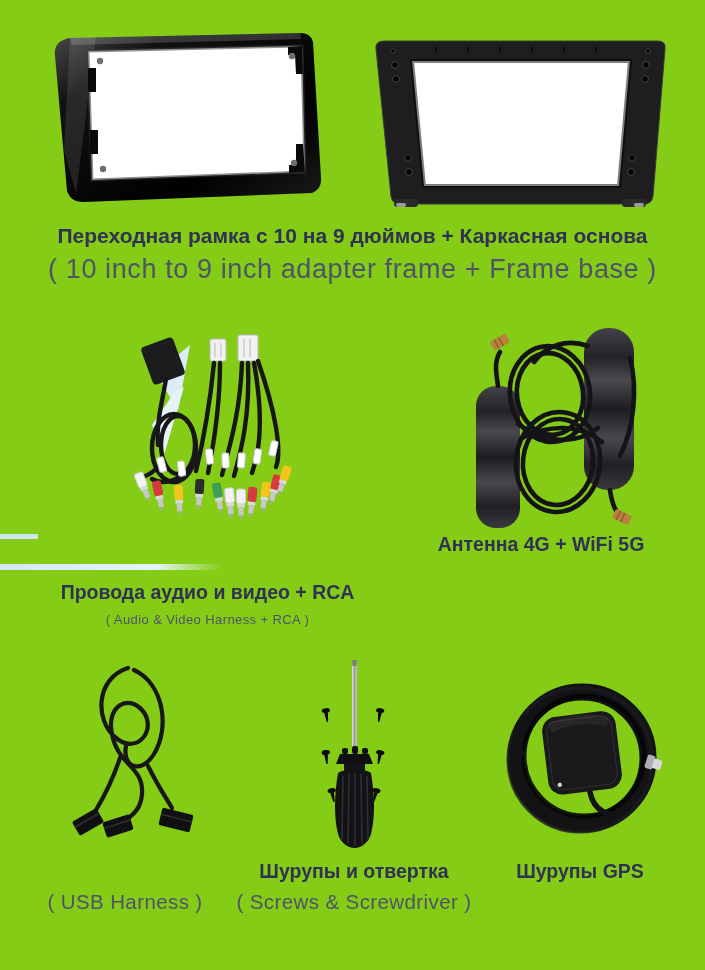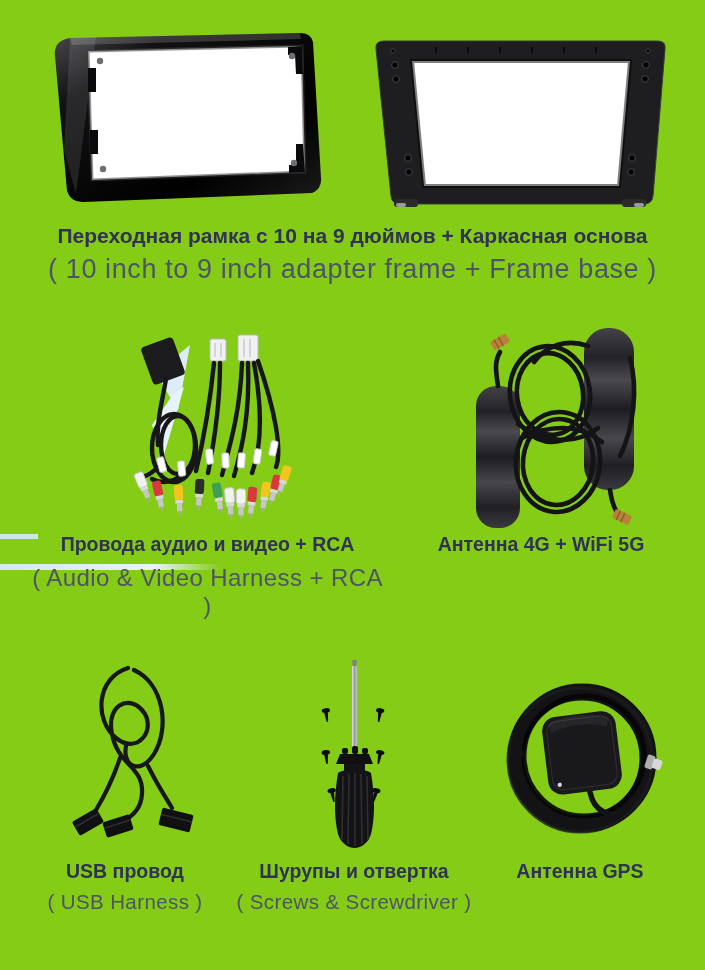--- a/index.html
+++ b/index.html
@@ -7,24 +7,24 @@
     position:relative;width:705px;height:970px;background:#84cc16;
     overflow:hidden;font-family:"Liberation Sans",sans-serif;
   }
   .abs{position:absolute;}
   .cap{position:absolute;text-align:center;line-height:1.18;}
   .ru{font-weight:700;color:#2f3252;}
   .en{font-weight:400;color:#4e5468;letter-spacing:0.4px;}
   .top-ru{top:224px;left:0;width:705px;font-size:21px;}
   .top-en{top:254px;left:0;width:705px;font-size:27px;letter-spacing:0.6px;}
   .mid-ru{top:533px;font-size:19.5px;}
-  .mid-en{top:564px;font-size:24px;}
+  .mid-en{top:564px;font-size:13px;}
   .bot-ru{top:860px;font-size:19.5px;}
   .bot-en{top:890px;font-size:20.5px;}
-  .col-mid-left{left:30px;width:355px;}
+  .col-mid-left{left:30px;width:355px;margin-top:48px;}
   .col-mid-right{left:405px;width:272px;}
   .col-bot-1{left:25px;width:200px;}
   .col-bot-2{left:234px;width:240px;}
   .col-bot-3{left:480px;width:200px;}
   .deco-a{left:0;top:534px;width:38px;height:5px;background:#cfe4f2;}
   .deco-b{left:0;top:564px;width:222px;height:6px;
           background:linear-gradient(to right,#d3e8f5 0%,#e7f3fa 70%,rgba(231,243,250,0) 100%);}
   svg{display:block;}
 </style>
 </head>
@@ -339,19 +339,18 @@
       <rect x="47.5" y="52.5" width="65" height="69" rx="11" fill="none" stroke="#303034"></rect>
       <path d="M50,54 C70,46 100,48 110,56 L108,64 C88,56 64,58 52,64 Z" fill="#ffffff" opacity="0.06"></path>
       <circle cx="54" cy="116" r="2.2" fill="#d6d6da"></circle>
     </g>
     <g transform="translate(148,96) rotate(18)">
       <rect x="-4" y="-7" width="8" height="14" rx="2" fill="#aeaeb2"></rect>
       <rect x="3" y="-5" width="9" height="10" rx="2" fill="#d8d8dc"></rect>
     </g>
   </svg>
 
-  <div class="cap ru bot-ru col-bot-1">USB провод</div>
   <div class="cap ru bot-ru col-bot-2">Шурупы и отвертка</div>
   <div class="cap en bot-en col-bot-1">( USB Harness )</div>
   <div class="cap en bot-en col-bot-2">( Screws &amp; Screwdriver )</div>
-  <div class="cap ru bot-ru col-bot-3">Антенна GPS</div>
+  <div class="cap ru bot-ru col-bot-3">Шурупы GPS</div>
 
 </div>
 
 </body></html>

